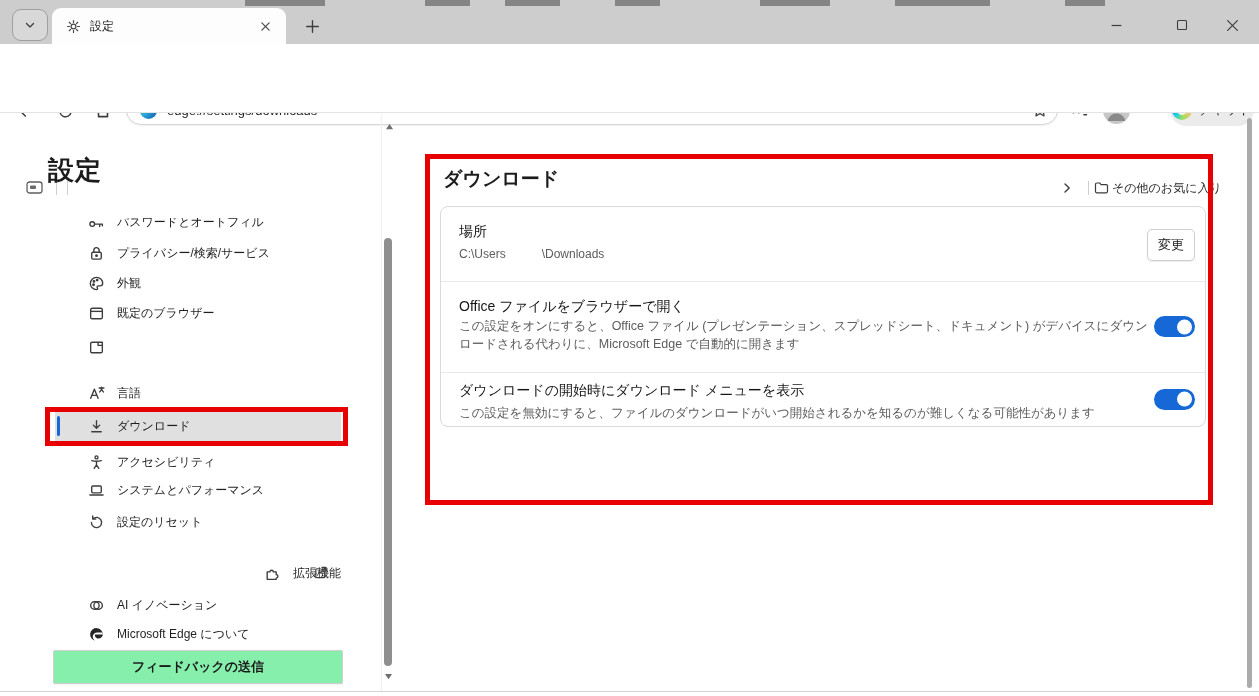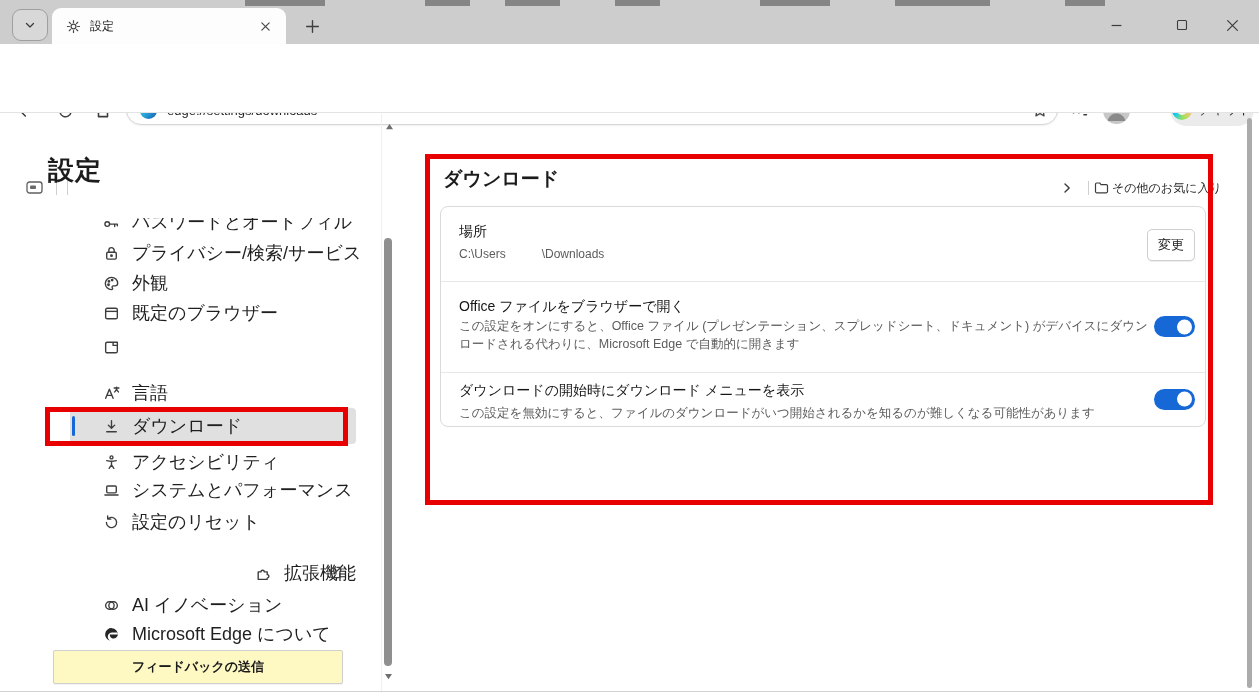--- a/index.html
+++ b/index.html
@@ -41,31 +41,31 @@
   .copilot-ic::after{content:"";position:absolute;left:5px;top:5px;width:10px;height:10px;border-radius:50%;background:#f4f4f4;}
   .chat-label{font-size:13px;color:#1b1b1b;}
 
   
   .favbar{left:0;top:88px;width:1259px;height:25px;background:#fff;border-bottom:1px solid #e3e3e3;box-sizing:border-box;}
   .fav-sep{top:93px;width:1px;height:14px;background:#cfcfcf;}
   .other-fav{left:1112px;top:92px;font-size:12px;color:#2b2b2b;white-space:nowrap;}
 
   
   .side-heading{left:48px;top:153px;font-size:26px;font-weight:700;color:#1c1c1c;letter-spacing:1px;}
-  .nav-item{left:70px;width:286px;height:30px;display:flex;align-items:center;padding-left:33px;
-    box-sizing:border-box;font-size:18px;color:#1f1f1f;white-space:nowrap;}
+  .nav-item{left:55px;width:286px;height:30px;display:flex;align-items:center;padding-left:33px;
+    box-sizing:border-box;font-size:12px;color:#1f1f1f;white-space:nowrap;}
   .nav-item .ic{width:17px;height:17px;margin-right:12px;flex:none;}
   .si0{top:207px;clip-path:inset(11px 0 0 0);}
   .si1{top:238px;} .si2{top:268px;} .si3{top:298px;} .si4{top:332px;} .si5{top:378px;font-family:Liberation Mono, monospace;}
   .si6{top:408px;height:36px;background:#e0e0e0;border-radius:4px;}
   .si6::before{content:"";position:absolute;left:2px;top:8px;width:3px;height:20px;border-radius:2px;background:#1568d6;}
   .si7{top:447px;} .si8{top:475px;} .si9{top:507px;}
   .si10{top:558px;justify-content:flex-end;} .si11{top:590px;} .si12{top:619px;}
   .ext-link{position:absolute;left:258px;top:7px;}
-  .feedback-btn{left:53px;top:650px;width:288px;height:32px;background:#fef9c3;border:1px solid #cfcfcf;
+  .feedback-btn{left:53px;top:650px;width:288px;height:32px;background:#86efac;border:1px solid #cfcfcf;
     border-radius:2px;display:flex;align-items:center;justify-content:center;
     font-size:13px;font-weight:700;color:#1b1b1b;box-shadow:0 1px 1px rgba(0,0,0,.05);}
 
   
   .sb-track{left:381px;top:114px;width:13px;height:578px;border-left:1px solid #f0f0f0;}
   .sb-thumb{left:384px;top:238px;width:8px;height:428px;border-radius:4px;background:#8f8f8f;}
   .sb-arrow{left:383px;width:10px;height:8px;display:flex;align-items:center;justify-content:center;}
   .sb-up{top:122px;} .sb-down{top:672px;}
 
   

